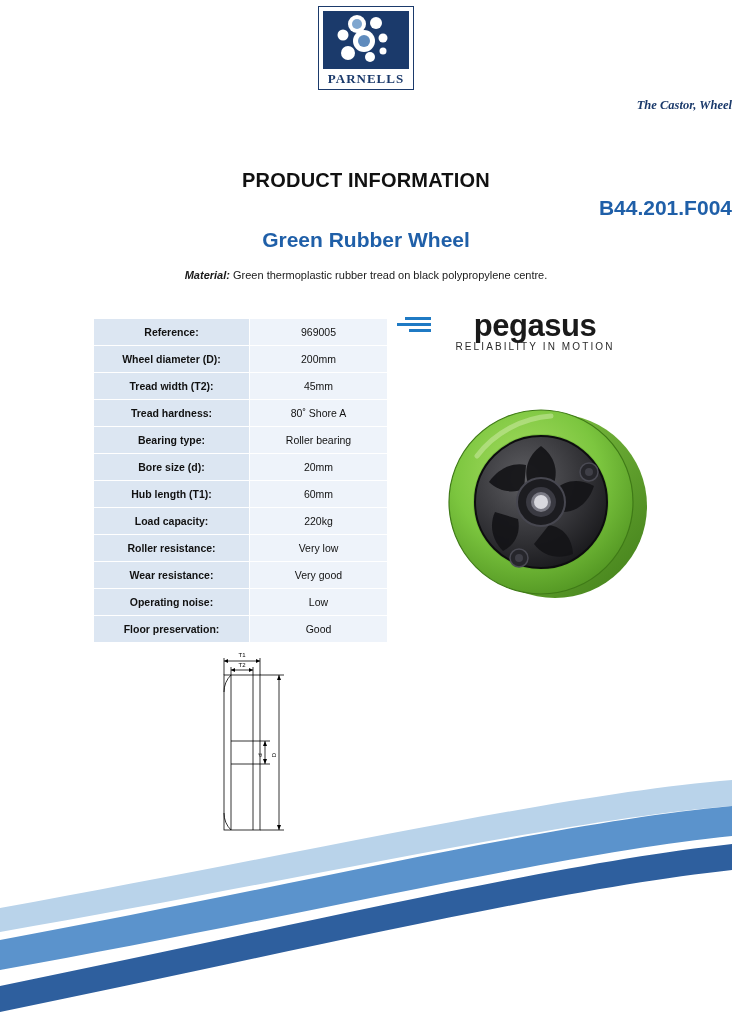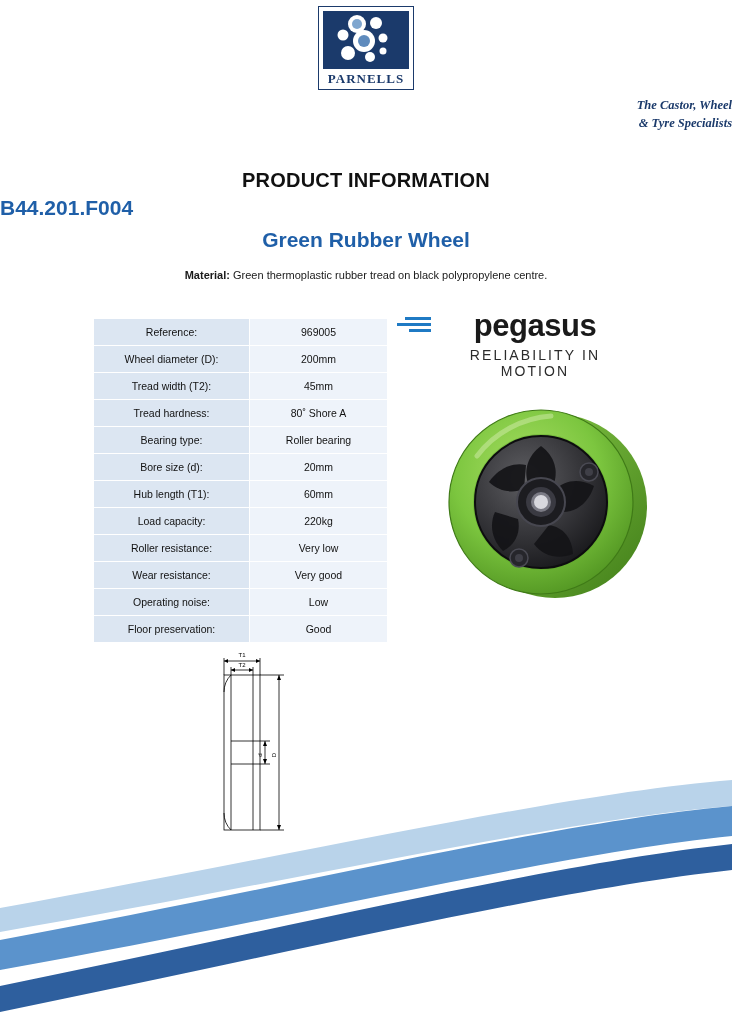--- a/index.html
+++ b/index.html
@@ -75,21 +75,21 @@
     font-weight: bold;
     color: #111111;
     letter-spacing: 0.2px;
     margin-top: 14px;
   }
   .product-code {
     position: absolute;
     top: 196px;
     left: 0;
     width: 732px;
-    text-align: left;
+    text-align: right;
     font-size: 21px;
     font-weight: bold;
     color: #1f5fa8;
   }
   .product-name {
     position: absolute;
     top: 228px;
     left: 0;
     width: 732px;
     text-align: center;
@@ -102,20 +102,21 @@
     top: 268px;
     left: 146px;
     width: 440px;
     text-align: center;
     font-size: 11px;
     color: #1a1a1a;
     line-height: 1.35;
   }
   .material-line b {
     font-weight: bold;
+    font-style: italic;
   }
 
   
   .spec-table {
     position: absolute;
     top: 318px;
     left: 93px;
     width: 295px;
     border-collapse: collapse;
     font-size: 10.5px;
@@ -124,21 +125,21 @@
     border: 1px solid #ffffff;
     outline: 0;
     height: 20px;
     padding: 3px 6px;
     color: #111111;
   }
   .spec-table tr td:first-child {
     background: #dce6f2;
     width: 143px;
     text-align: center;
-    font-weight: normal;
+    font-weight: bold;
   }
   .spec-table tr td:last-child {
     background: #eef3fa;
     text-align: center;
   }
 
   
   .pegasus {
     position: absolute;
     top: 310px;
@@ -164,22 +165,21 @@
   .pegasus-bars i {
     display: block;
     height: 3px;
     background: #1f7ac4;
     margin-bottom: 3px;
   }
   .pegasus-bars i:nth-child(1) { width: 26px; margin-left: 8px; }
   .pegasus-bars i:nth-child(2) { width: 34px; margin-left: 0; }
   .pegasus-bars i:nth-child(3) { width: 22px; margin-left: 12px; }
   .pegasus-tag {
-    margin-top: 6px;
-    font-size: 14px;
+    font-size: 10px;
     letter-spacing: 2.1px;
     color: #2b2b2b;
   }
 
   
   .wheel-photo {
     position: absolute;
     top: 394px;
     left: 437px;
     width: 216px;
@@ -222,21 +222,20 @@
         <circle cx="60" cy="27" r="4.5" fill="#ffffff"></circle>
         <circle cx="25" cy="42" r="7" fill="#ffffff"></circle>
         <circle cx="47" cy="46" r="5" fill="#ffffff"></circle>
         <circle cx="60" cy="40" r="3.5" fill="#ffffff"></circle>
       </svg>
     </div>
     <div class="brandname">PARNELLS</div>
   </div>
   <div class="logo-tag">
     <div>The Castor, Wheel</div>
-    <div>&amp; Tyre Specialists</div>
   </div>
 </div>
 
 <div class="doc-title">PRODUCT INFORMATION</div>
 <div class="product-code">B44.201.F004</div>
 <div class="product-name">Green Rubber Wheel</div>
 <div class="material-line">
   <b>Material:</b>
   <span>Green thermoplastic rubber tread on black polypropylene centre.</span>
 </div>

